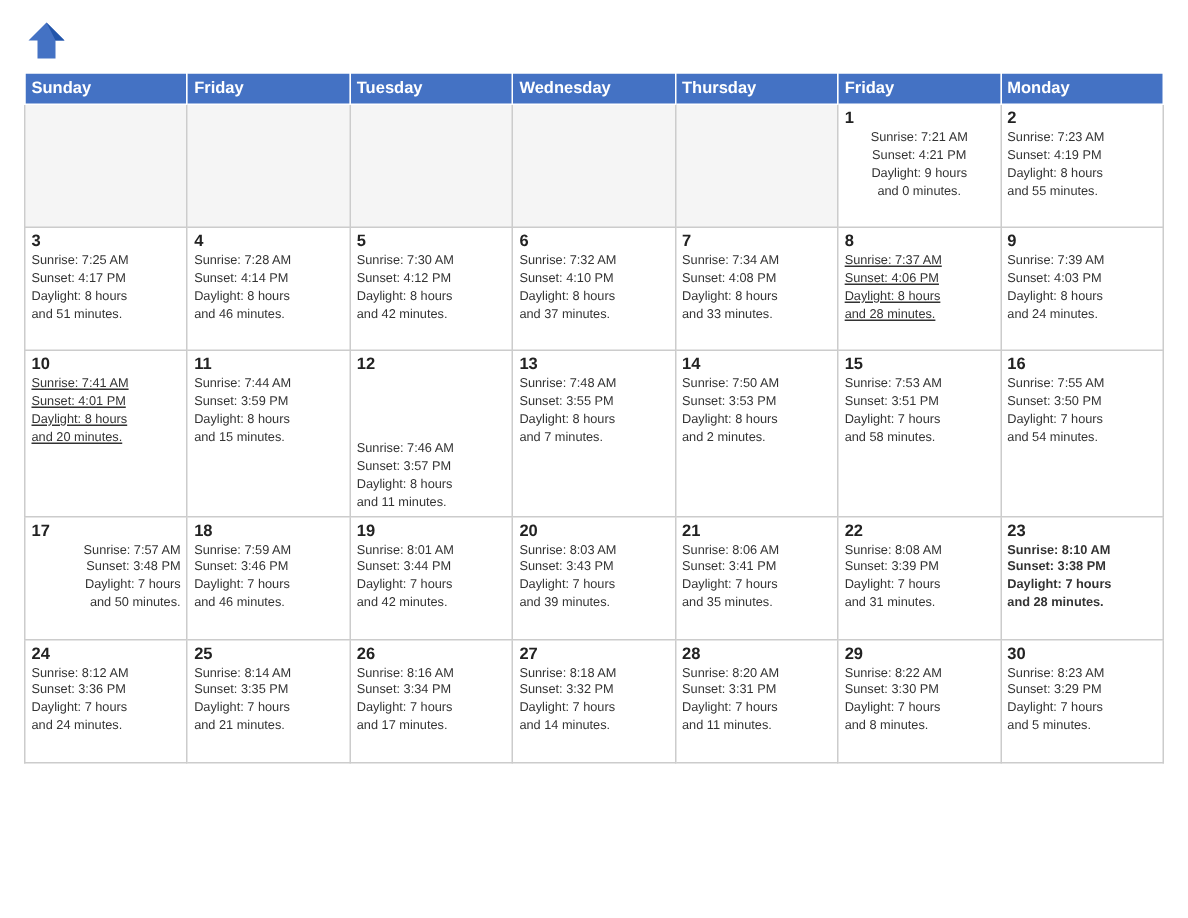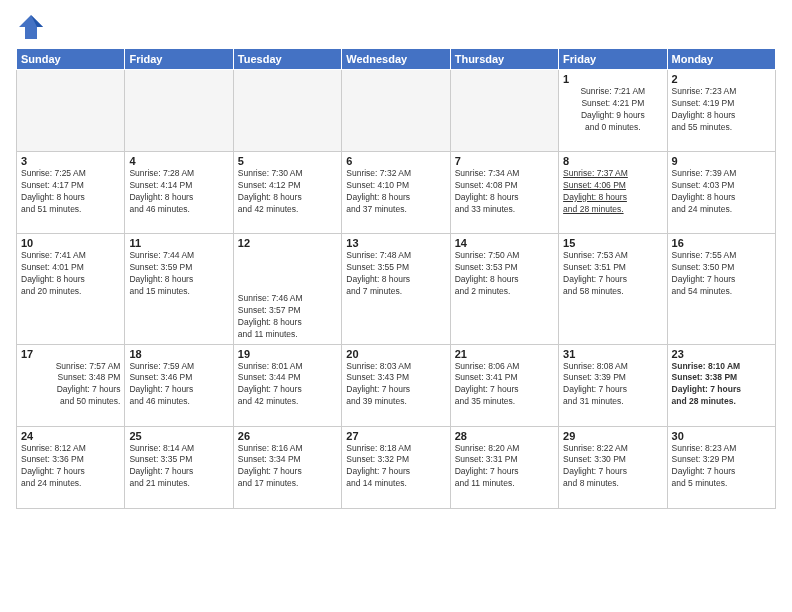--- a/index.html
+++ b/index.html
@@ -190,21 +190,21 @@
             <span class="day-num">9</span>
             <div class="day-info" style="white-space: pre-line;">Sunrise: 7:39 AM
 Sunset: 4:03 PM
 Daylight: 8 hours
 and 24 minutes.</div>
           </td>
         </tr>
         <tr>
           <td>
             <span class="day-num">10</span>
-            <div class="day-info" style="white-space: pre-line;">Sunrise: 7:41 AM
+            <div class="day-info" style="white-space: pre-line; text-decoration: underline;">Sunrise: 7:41 AM
 Sunset: 4:01 PM
 Daylight: 8 hours
 and 20 minutes.</div>
           </td>
           <td>
             <span class="day-num">11</span>
             <div class="day-info" style="white-space: pre-line;">Sunrise: 7:44 AM
 Sunset: 3:59 PM
 Daylight: 8 hours
 and 15 minutes.</div>
@@ -275,21 +275,21 @@
 and 39 minutes.</div>
           </td>
           <td>
             <span class="day-num">21</span>
             <div class="day-info" style="white-space: pre-line;">Sunrise: 8:06 AM
 Sunset: 3:41 PM
 Daylight: 7 hours
 and 35 minutes.</div>
           </td>
           <td>
-            <span class="day-num">31</span>
+            <span class="day-num">22</span>
             <div class="day-info" style="white-space: pre-line;">Sunrise: 8:08 AM
 Sunset: 3:39 PM
 Daylight: 7 hours
 and 31 minutes.</div>
           </td>
           <td>
             <span class="day-num">23</span>
             <div class="day-info" style="white-space: pre-line; font-weight: bold;">Sunrise: 8:10 AM
 Sunset: 3:38 PM
 Daylight: 7 hours

